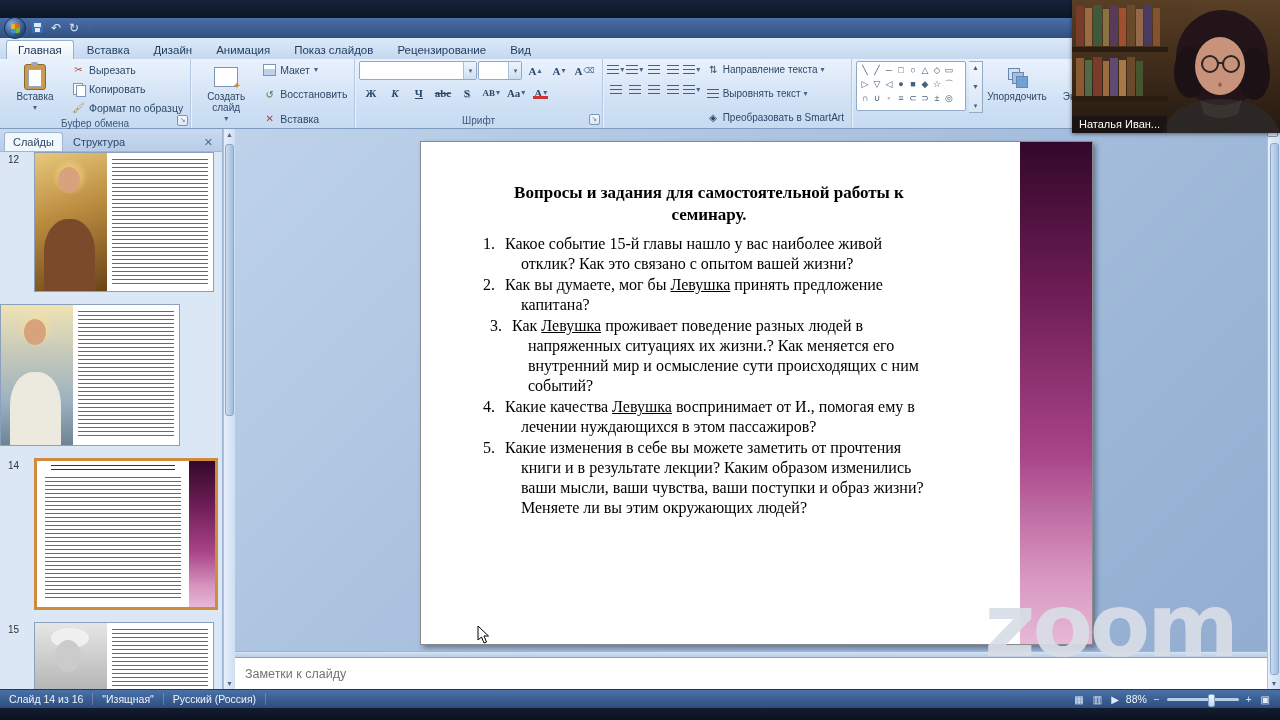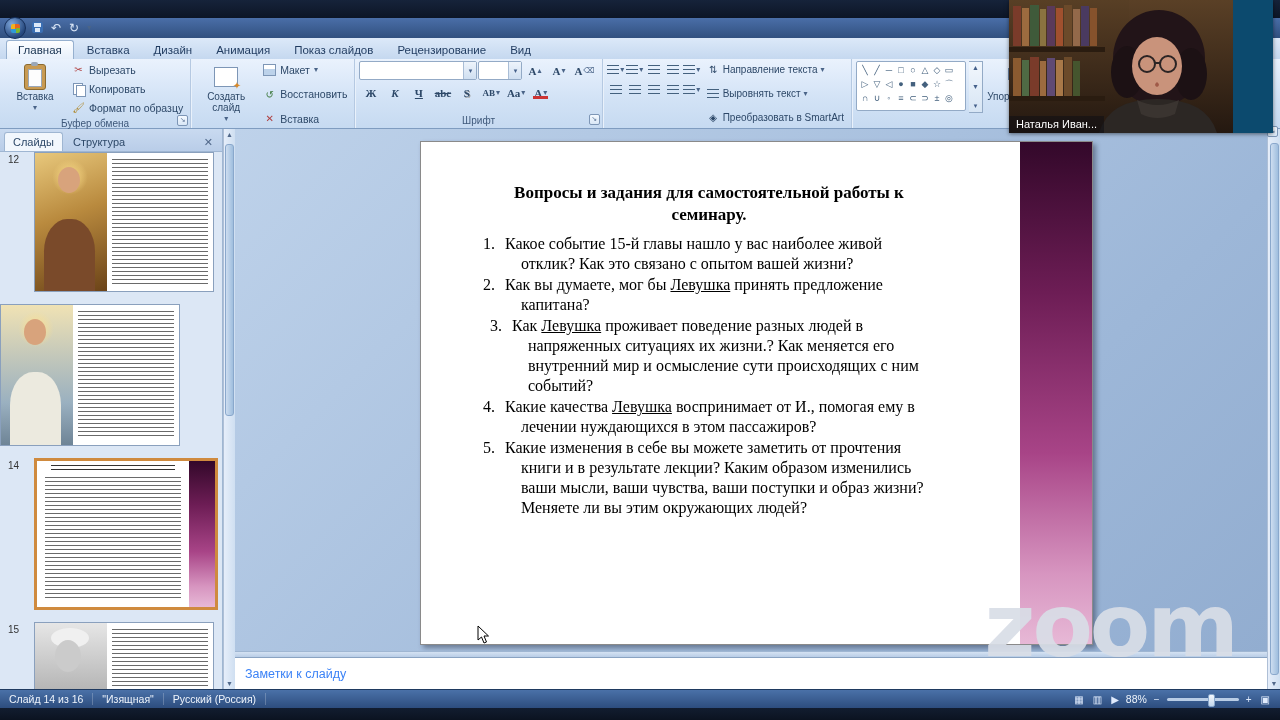--- a/index.html
+++ b/index.html
@@ -116,21 +116,21 @@
   .vscroll{width:11px;background:linear-gradient(90deg,#e6eefa,#cfdff1);border-left:1px solid #aebfd6;display:flex;flex-direction:column;align-items:center;}
   .vs-arrow{font-size:7px;color:#51688a;padding:2px 0;}
   .vs-thumb{width:7px;border-radius:3px;background:linear-gradient(90deg,#cdddf0,#9fbede);border:1px solid #8aa8cc;}
   .pane-scroll .vs-thumb{height:270px;margin-top:4px;}
   .main-scroll .vs-thumb{flex:1;margin:3px 0;}
 
   .main{flex:1;display:flex;flex-direction:column;min-width:0;}
   .canvas{height:523px;position:relative;background:linear-gradient(135deg,#bed2ea,#9db7d8 70%,#92add0);overflow:hidden;padding-left:36px;}
   .splitter{height:5px;background:linear-gradient(#d4e2f3,#b9cde6);border-top:1px solid #9fb6d2;}
   .notes{height:31px;background:#fff;border-top:1px solid #8aa3c2;display:flex;align-items:center;padding-left:10px;
-         font-size:12.5px;color:#3b82f6;}
+         font-size:12.5px;color:#737373;}
 
   
   .slide{position:absolute;left:185px;top:12px;width:671px;height:502px;background:#fff;border:1px solid #8a8a8a;
          box-shadow:3px 3px 5px rgba(30,40,60,.45);}
   .slide-band{position:absolute;right:0;top:0;width:72px;height:100%;}
   .slide-text{position:absolute;left:62px;top:40px;width:452px;font-family:"Liberation Serif",serif;color:#000;}
   .s-title{font-size:17px;font-weight:bold;line-height:22px;text-align:center;margin-bottom:8px;}
   .s-item{display:flex;font-size:16px;line-height:20px;margin-bottom:1px;}
   .s-item.n3{margin-left:7px;}
   .s-num{width:22px;flex:none;}
@@ -143,21 +143,21 @@
   .r-status{height:18px;background:linear-gradient(#4a71a8,#2d4d7e);border-top:1px solid #1f3a60;
             display:flex;align-items:center;color:#eef4fc;font-size:10.5px;}
   .st-item{padding:0 9px;border-right:1px solid rgba(255,255,255,.22);white-space:nowrap;}
   .st-right{margin-left:auto;display:flex;align-items:center;gap:5px;padding-right:8px;}
   .viewbtn{font-size:10px;color:#dfeafc;padding:0 2px;}
   .zslider{width:72px;height:3px;background:#b9cde6;border-radius:2px;position:relative;}
   .zthumb{position:absolute;left:58%;top:-4px;width:5px;height:11px;background:linear-gradient(#f4f8fd,#c2d6ec);border:1px solid #8aa8cc;border-radius:2px;}
   .r-bottom{height:14px;background:linear-gradient(#121d30,#0a111e);}
 
   
-  .webcam{position:absolute;top:0;right:7px;width:264px;height:133px;z-index:30;overflow:hidden;background:#0c4a6e;box-shadow:0 1px 4px rgba(0,0,0,.5);}
+  .webcam{position:absolute;top:0;right:0;width:208px;height:133px;z-index:30;overflow:hidden;background:#d946ef;box-shadow:0 1px 4px rgba(0,0,0,.5);}
   .cam-name{position:absolute;left:0;bottom:0;background:rgba(15,15,20,.55);color:#fff;font-size:11px;padding:2px 7px 3px;}
 
   
   .watermark{position:absolute;right:44px;top:582px;z-index:6;font-size:88px;line-height:88px;font-weight:bold;
              letter-spacing:-3px;color:#d9dee7;opacity:.92;pointer-events:none;font-family:"DejaVu Sans",sans-serif;}
 </style>
 </head>
 <body>
 
 <div class="screen">

